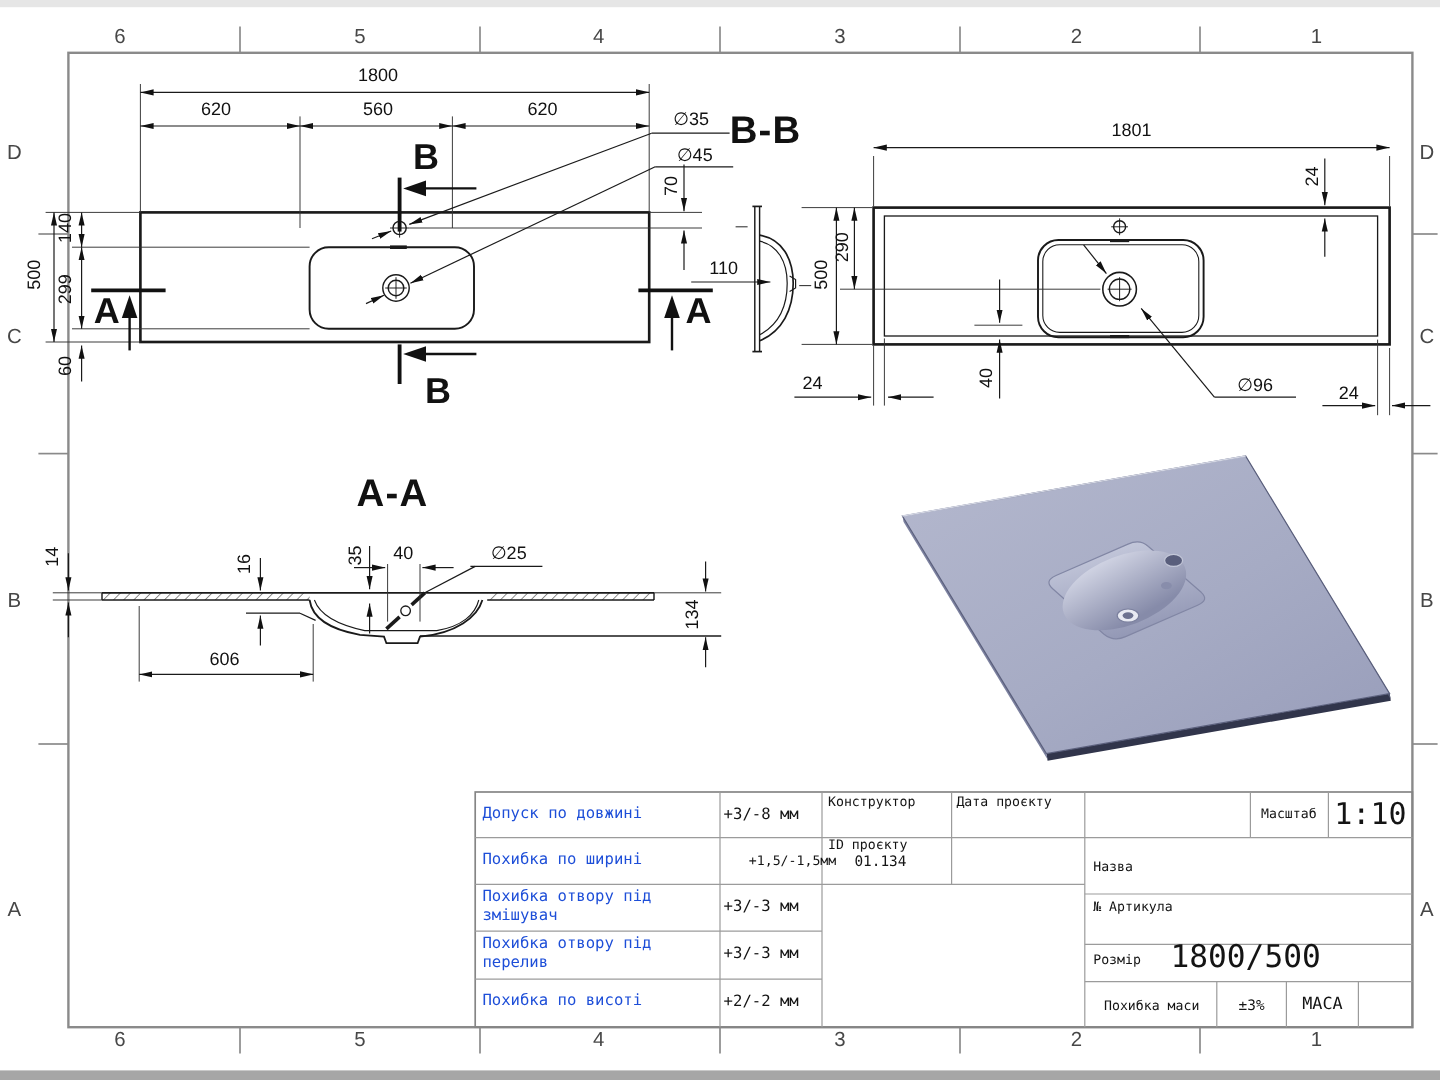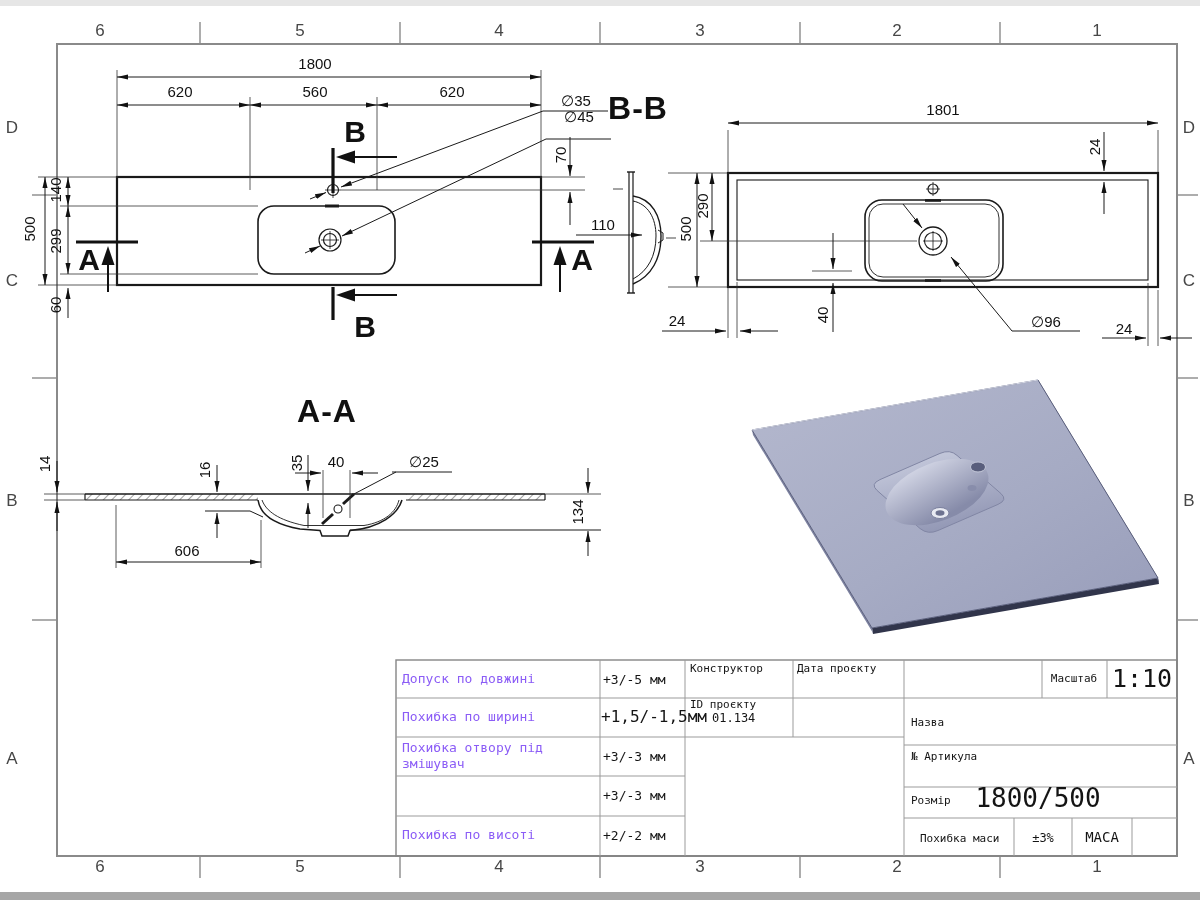--- a/index.html
+++ b/index.html
@@ -12,21 +12,21 @@
        font-size:15px;line-height:1;}
   .rot{transform:translate(-50%,-50%) rotate(-90deg);}
   .grid{color:#474747;font-size:17px;}
   .seclet{font-size:30px;font-weight:600;}
   .sectitle{font-size:32px;font-weight:700;letter-spacing:1px;}
   .tb{font-family:"DejaVu Sans Mono",monospace;color:#141414;}
   .tb-sm{font-size:11px;}
   .tb-val{font-size:13px;}
   .la{transform:translate(0,-50%);} 
   .tol-label{position:absolute;width:196px;font-family:"DejaVu Sans Mono",monospace;
-             font-size:13px;line-height:1.25;color:#8b5cf6;transform:translate(0,-50%);}
+             font-size:13px;line-height:1.25;color:#1d4ed8;transform:translate(0,-50%);}
 </style>
 </head>
 <body>
 
 <div id="sheet">
 <div id="band-top"></div>
 <div id="band-bottom"></div>
 
 <svg width="1200" height="900" viewBox="0 0 1200 900">
   <defs>
@@ -293,21 +293,21 @@
 <div class="lbl" style="left:180px;top:91px">620</div>
 <div class="lbl" style="left:315px;top:91px">560</div>
 <div class="lbl" style="left:452px;top:91px">620</div>
 <div class="lbl rot" style="left:29px;top:229px">500</div>
 <div class="lbl rot" style="left:55px;top:190px">140</div>
 <div class="lbl rot" style="left:55px;top:241px">299</div>
 <div class="lbl rot" style="left:55px;top:305px">60</div>
 <div class="lbl rot" style="left:560px;top:155px">70</div>
 <div class="lbl" style="left:603px;top:224px">110</div>
 <div class="lbl" style="left:576px;top:100px">∅35</div>
-<div class="lbl" style="left:579px;top:116px">∅45</div>
+<div class="lbl" style="left:579px;top:130px">∅45</div>
 <div class="lbl seclet" style="left:355px;top:132px">B</div>
 <div class="lbl seclet" style="left:365px;top:327px">B</div>
 <div class="lbl seclet" style="left:89px;top:260px">A</div>
 <div class="lbl seclet" style="left:582px;top:260px">A</div>
 <div class="lbl sectitle" style="left:638px;top:108px">B-B</div>
 
 <div class="lbl" style="left:943px;top:109px">1801</div>
 <div class="lbl rot" style="left:1094px;top:147px">24</div>
 <div class="lbl rot" style="left:685px;top:229px">500</div>
 <div class="lbl rot" style="left:702px;top:206px">290</div>
@@ -321,23 +321,24 @@
 <div class="lbl rot" style="left:204px;top:470px">16</div>
 <div class="lbl rot" style="left:296px;top:463px">35</div>
 <div class="lbl" style="left:336px;top:461px">40</div>
 <div class="lbl" style="left:424px;top:461px">∅25</div>
 <div class="lbl" style="left:187px;top:550px">606</div>
 <div class="lbl rot" style="left:577px;top:512px">134</div>
 
 <div class="tol-label" style="left:402px;top:679px">Допуск по довжині</div>
 <div class="tol-label" style="left:402px;top:717px">Похибка по ширині</div>
 <div class="tol-label" style="left:402px;top:756px">Похибка отвору під змішувач</div>
+<div class="tol-label" style="left:402px;top:795px">Похибка отвору під перелив</div>
 <div class="tol-label" style="left:402px;top:835px">Похибка по висоті</div>
-<div class="lbl tb tb-val la" style="left:603px;top:679px">+3/-5 мм</div>
-<div class="lbl tb la" style="left:601px;top:717px;font-size:16px">+1,5/-1,5мм</div>
+<div class="lbl tb tb-val la" style="left:603px;top:679px">+3/-8 мм</div>
+<div class="lbl tb la" style="left:624px;top:717px;font-size:11px">+1,5/-1,5мм</div>
 <div class="lbl tb tb-val la" style="left:603px;top:756px">+3/-3 мм</div>
 <div class="lbl tb tb-val la" style="left:603px;top:795px">+3/-3 мм</div>
 <div class="lbl tb tb-val la" style="left:603px;top:835px">+2/-2 мм</div>
 <div class="lbl tb tb-sm la" style="left:690px;top:668px">Конструктор</div>
 <div class="lbl tb tb-sm la" style="left:797px;top:668px">Дата проєкту</div>
 <div class="lbl tb tb-sm la" style="left:690px;top:704px">ID проєкту</div>
 <div class="lbl tb la" style="left:712px;top:718px;font-size:12px">01.134</div>
 <div class="lbl tb tb-sm" style="left:1074px;top:678px">Масштаб</div>
 <div class="lbl tb" style="left:1142px;top:678px;font-size:25px">1:10</div>
 <div class="lbl tb tb-sm la" style="left:911px;top:722px">Назва</div>

